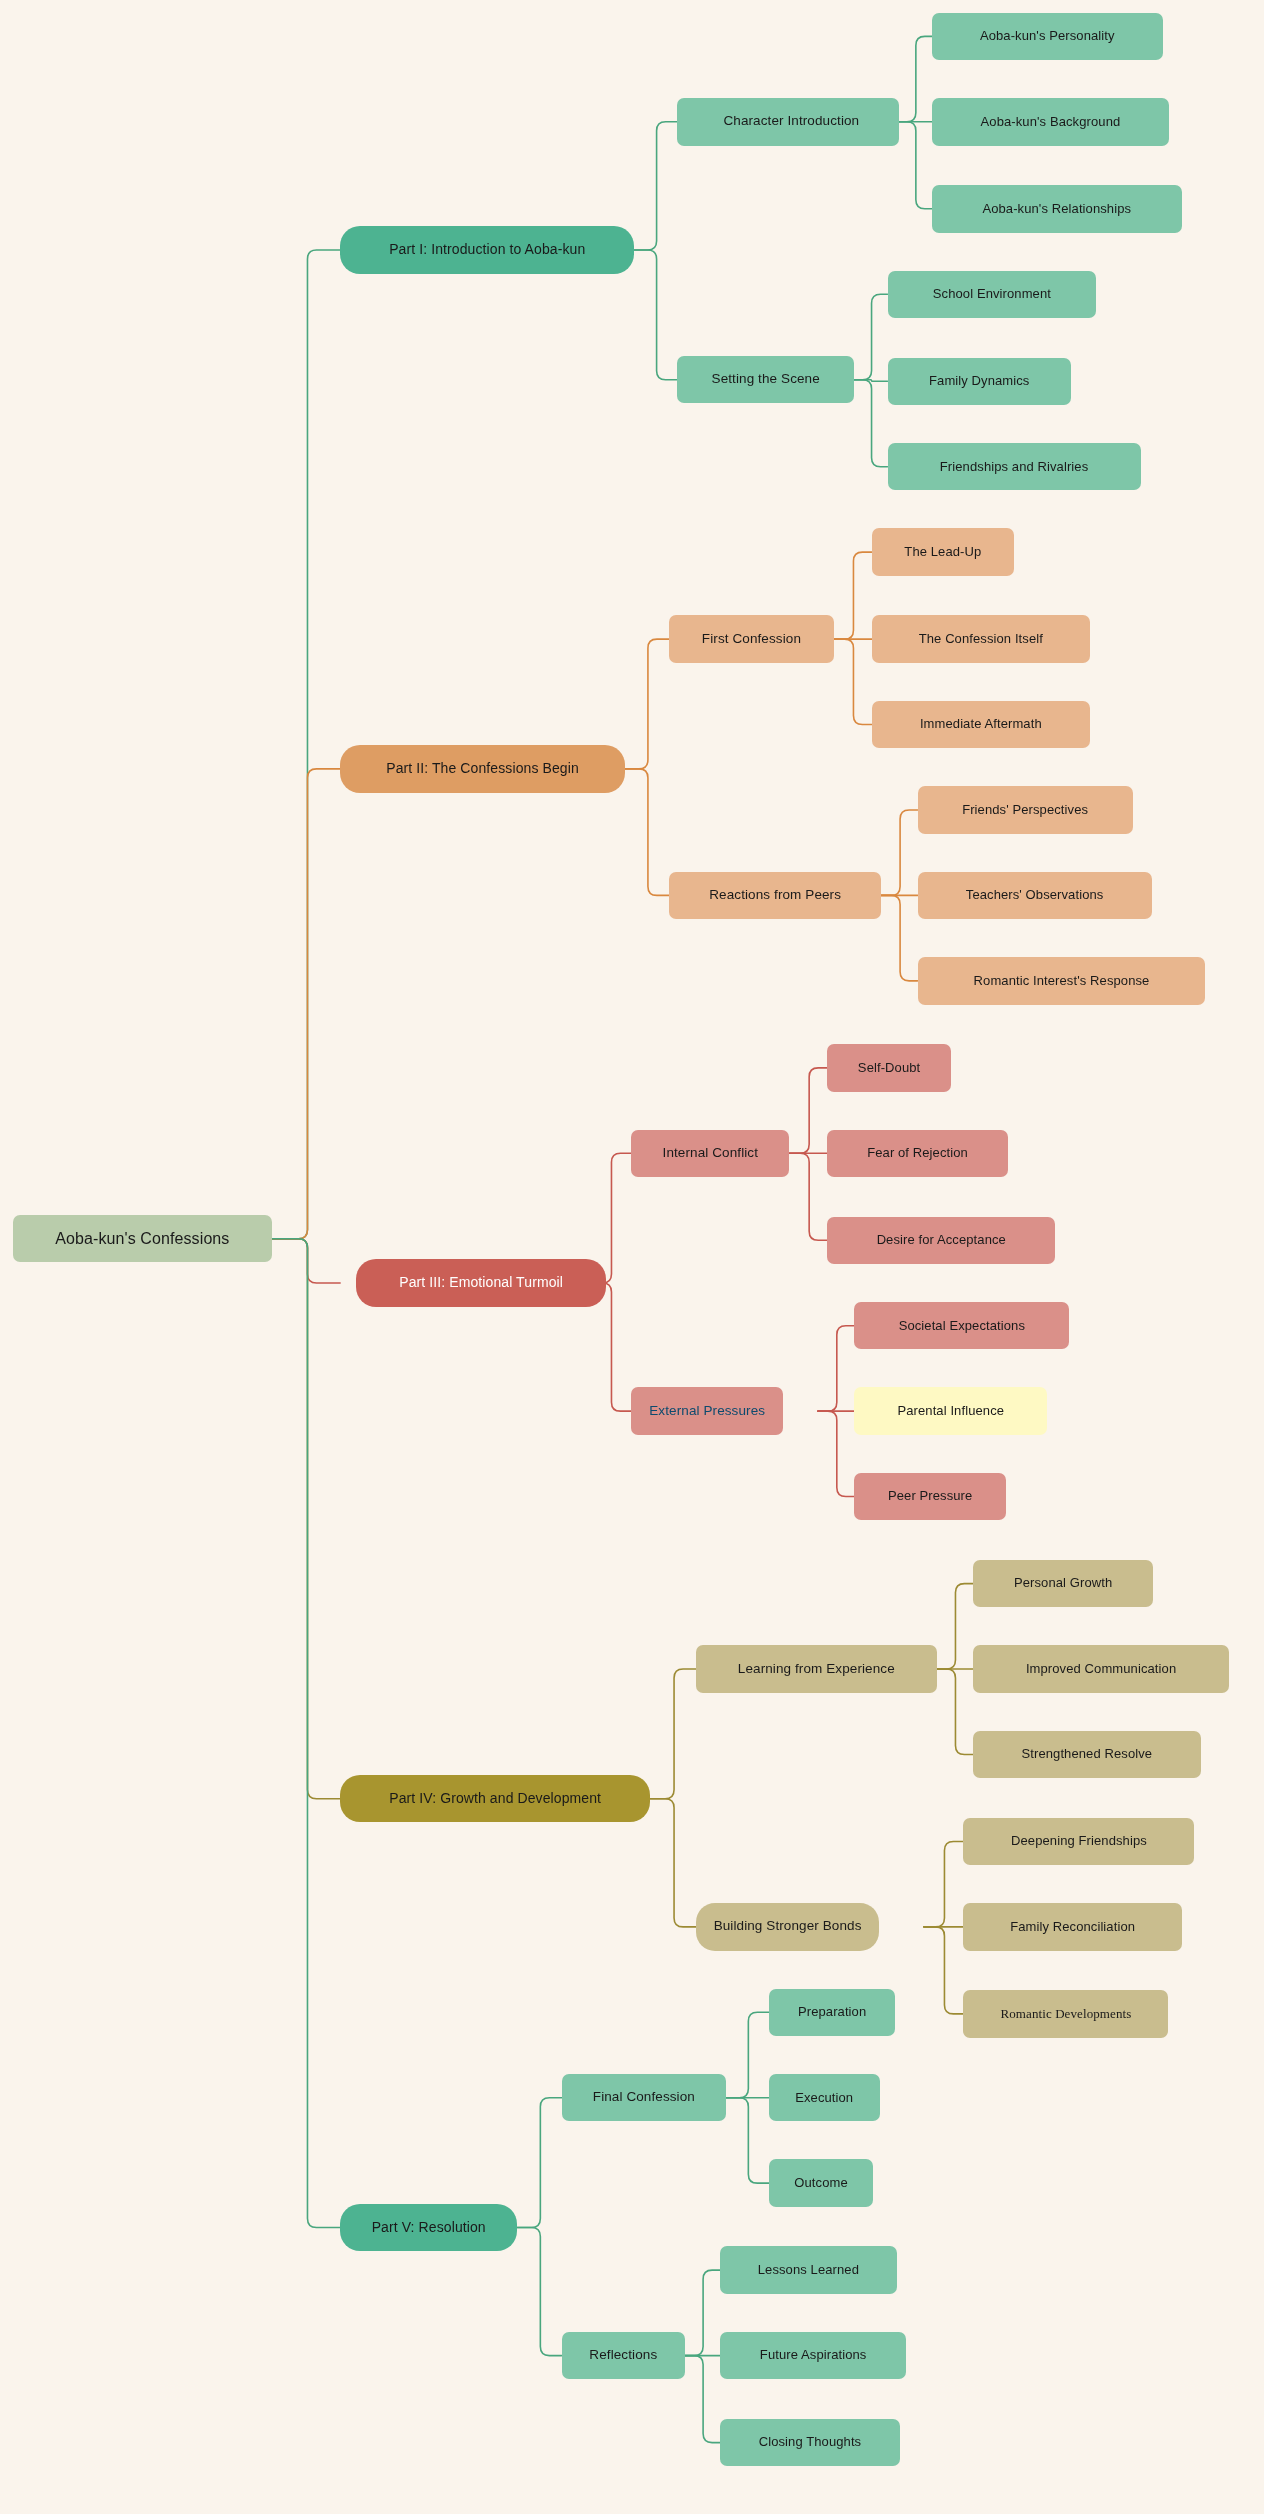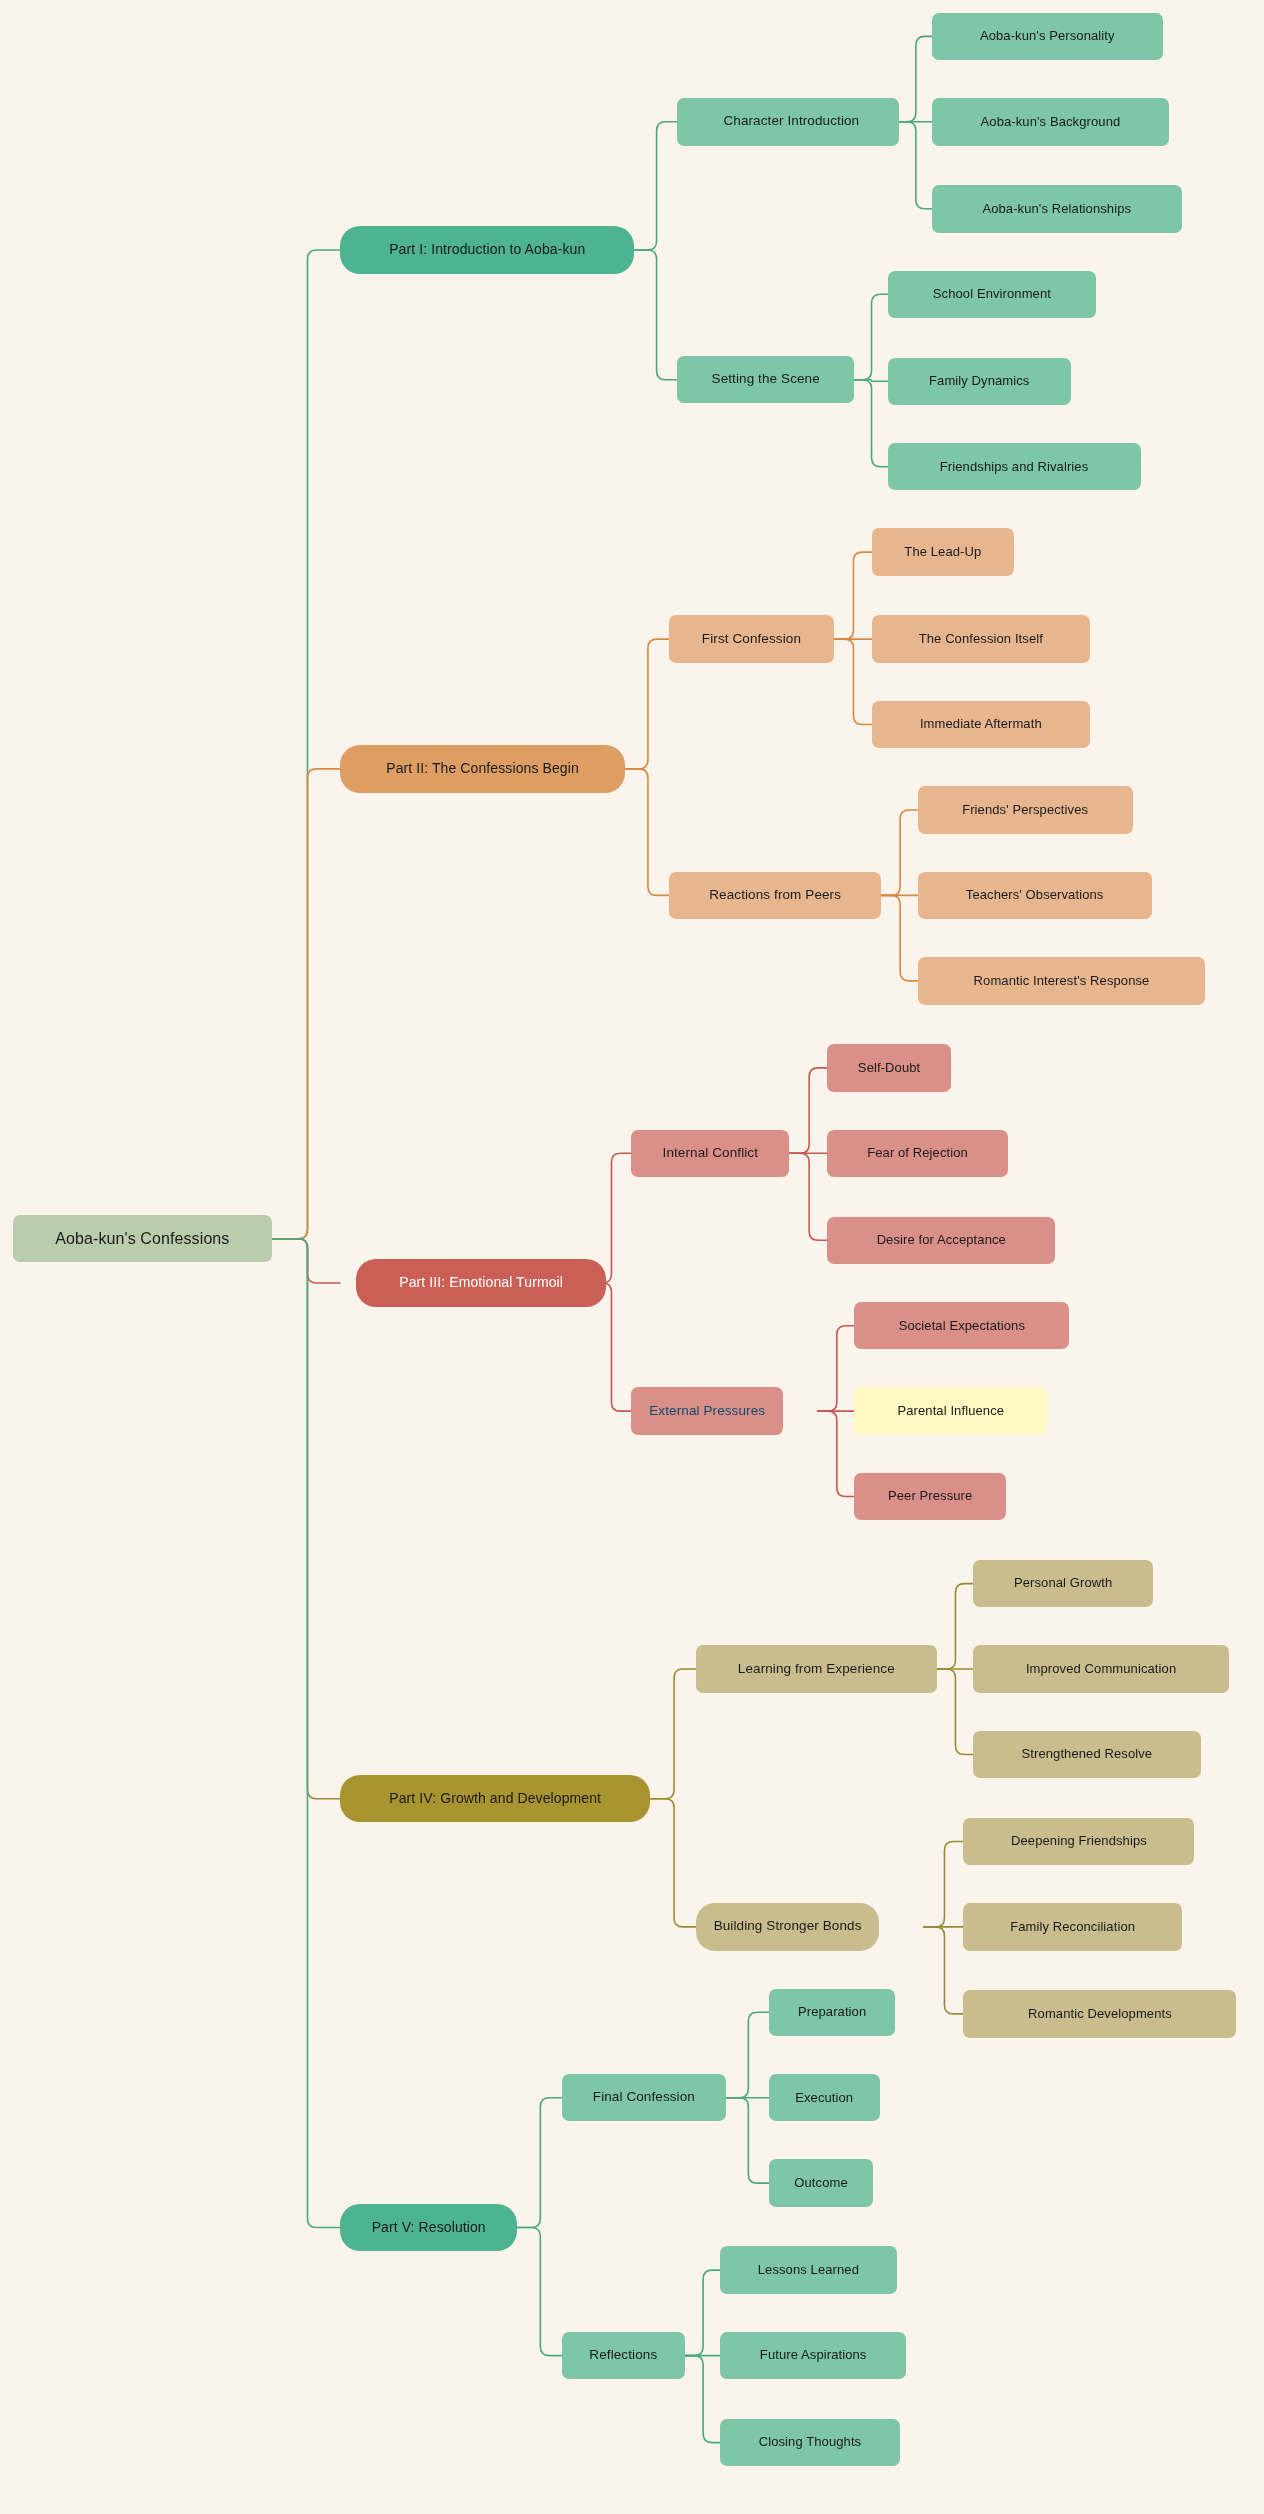--- a/index.html
+++ b/index.html
@@ -134,21 +134,21 @@
       <div class="node lvl3" style="left: 854.28px; top: 1387.41px; width: 193px; height: 47.46px; background: #fef9c3; color: rgb(26, 26, 26);">Parental Influence</div>
       <div class="node lvl3" style="left: 854.28px; top: 1472.84px; width: 151.872px; height: 47.46px; background: rgb(218, 144, 137); color: rgb(26, 26, 26);">Peer Pressure</div>
       <div class="node lvl1" style="left: 340.13px; top: 1775px; width: 310.072px; height: 47.46px; background: rgb(168, 149, 47); color: rgb(26, 26, 26);">Part IV: Growth and Development</div>
       <div class="node lvl2" style="left: 696.08px; top: 1645.28px; width: 240.464px; height: 47.46px; background: rgb(201, 189, 142); color: rgb(26, 26, 26);">Learning from Experience</div>
       <div class="node lvl3" style="left: 972.93px; top: 1559.85px; width: 180.348px; height: 47.46px; background: rgb(201, 189, 142); color: rgb(26, 26, 26);">Personal Growth</div>
       <div class="node lvl3" style="left: 972.93px; top: 1645.28px; width: 256.284px; height: 47.46px; background: rgb(201, 189, 142); color: rgb(26, 26, 26);">Improved Communication</div>
       <div class="node lvl3" style="left: 972.93px; top: 1730.71px; width: 227.808px; height: 47.46px; background: rgb(201, 189, 142); color: rgb(26, 26, 26);">Strengthened Resolve</div>
       <div class="node lvl2" style="left: 696.08px; top: 1903.15px; width: 183px; height: 47.46px; background: rgb(201, 189, 142); color: rgb(26, 26, 26); border-radius: 19px;">Building Stronger Bonds</div>
       <div class="node lvl3" style="left: 963.438px; top: 1817.72px; width: 230.972px; height: 47.46px; background: rgb(201, 189, 142); color: rgb(26, 26, 26);">Deepening Friendships</div>
       <div class="node lvl3" style="left: 963.438px; top: 1903.15px; width: 218.316px; height: 47.46px; background: rgb(201, 189, 142); color: rgb(26, 26, 26);">Family Reconciliation</div>
-      <div class="node lvl3" style="left: 963.438px; top: 1990.16px; width: 273px; height: 47.46px; background: rgb(201, 189, 142); color: rgb(26, 26, 26);">Romantic Developments</div>
+      <div class="node lvl3" style="left: 963.438px; top: 1990.16px; width: 205px; height: 47.46px; background: rgb(201, 189, 142); color: rgb(26, 26, 26); font-family: Liberation Serif, serif;">Romantic Developments</div>
       <div class="node lvl1" style="left: 340.13px; top: 2203.73px; width: 177.184px; height: 47.46px; background: rgb(77, 179, 145); color: rgb(26, 26, 26);">Part V: Resolution</div>
       <div class="node lvl2" style="left: 561.61px; top: 2074px; width: 164.528px; height: 47.46px; background: rgb(126, 198, 168); color: rgb(26, 26, 26);">Final Confession</div>
       <div class="node lvl3" style="left: 768.852px; top: 1988.57px; width: 126.56px; height: 47.46px; background: rgb(126, 198, 168); color: rgb(26, 26, 26);">Preparation</div>
       <div class="node lvl3" style="left: 768.852px; top: 2074px; width: 110.74px; height: 47.46px; background: rgb(126, 198, 168); color: rgb(26, 26, 26);">Execution</div>
       <div class="node lvl3" style="left: 768.852px; top: 2159.43px; width: 104.412px; height: 47.46px; background: rgb(126, 198, 168); color: rgb(26, 26, 26);">Outcome</div>
       <div class="node lvl2" style="left: 561.61px; top: 2331.87px; width: 123.396px; height: 47.46px; background: rgb(126, 198, 168); color: rgb(26, 26, 26);">Reflections</div>
       <div class="node lvl3" style="left: 719.81px; top: 2246.44px; width: 177.184px; height: 47.46px; background: rgb(126, 198, 168); color: rgb(26, 26, 26);">Lessons Learned</div>
       <div class="node lvl3" style="left: 719.81px; top: 2331.87px; width: 186.676px; height: 47.46px; background: rgb(126, 198, 168); color: rgb(26, 26, 26);">Future Aspirations</div>
       <div class="node lvl3" style="left: 719.81px; top: 2418.88px; width: 180.348px; height: 47.46px; background: rgb(126, 198, 168); color: rgb(26, 26, 26);">Closing Thoughts</div>
     </div>

